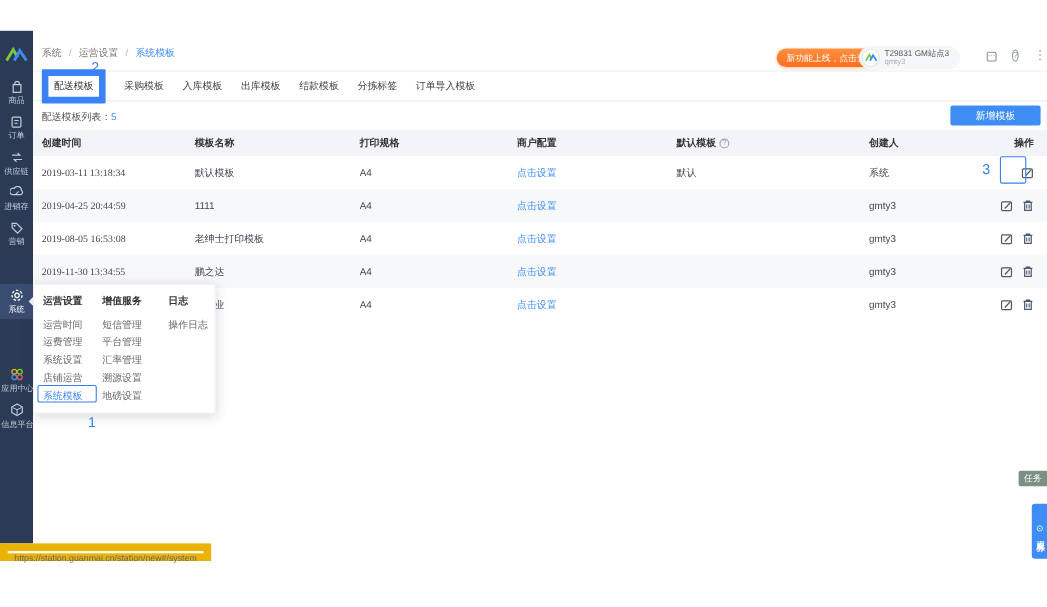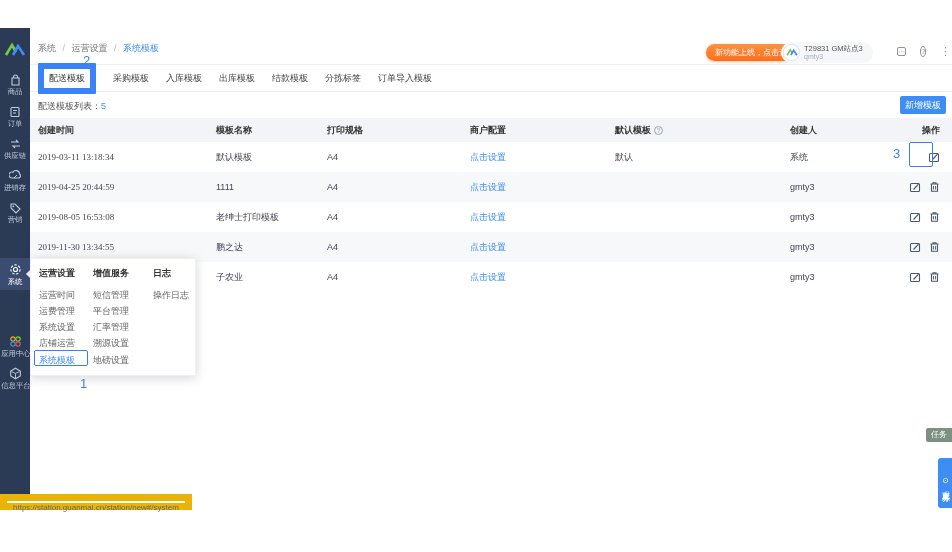--- a/index.html
+++ b/index.html
@@ -41,32 +41,32 @@
   
   .tabsrow { position:absolute; left:30px; top:37px; right:0; height:27px; border-bottom:1px solid #ececec;
              display:flex; align-items:center; padding-left:8px; }
   .tab { font-size:9px; color:#444; margin-right:17px; cursor:pointer; white-space:nowrap; }
   .tab.active { color:#333; border:6px solid #3b82f6; padding:3px 5px; border-radius:1px; }
 
   
   .listrow { position:absolute; left:30px; top:64px; right:0; height:26px; }
   .list-label { position:absolute; left:8px; top:8px; font-size:9px; color:#555; }
   .list-label b { color:#3d8df5; font-weight:normal; }
-  .btn-new { position:absolute; right:6px; top:4px; height:18px; line-height:18px; padding:0 5px;
+  .btn-new { position:absolute; right:6px; top:4px; height:18px; line-height:18px; padding:0 23px;
              background:#3d8df5; color:#fff; font-size:9px; border-radius:2px; cursor:pointer; }
 
   
   .thead { position:absolute; left:30px; top:90px; right:0; height:24px; background:#f2f4f7; }
   .trows { position:absolute; left:30px; top:114px; right:0; }
   .tr { position:relative; height:30px; background:#fff; }
   .tr.alt { background:#f7f8fa; }
   .cell { position:absolute; top:0; height:100%; display:flex; align-items:center;
           font-size:9px; color:#445; white-space:nowrap; }
   .thead .cell { color:#333; font-weight:bold; font-size:9px; }
-  .c-time{left:8px;font-family:Liberation Serif, serif;} .c-name{left:147px;margin-left:39px;} .c-spec{left:297px;} .c-merch{left:440px;}
+  .c-time{left:8px;font-family:Liberation Serif, serif;} .c-name{left:147px;} .c-spec{left:297px;} .c-merch{left:440px;}
   .c-def{left:585px;} .c-creator{left:760px;text-align:right;} .c-ops{right:12px; justify-content:flex-end;}
   .link { color:#3d8df5; cursor:pointer; }
   .qmark { display:inline-block; width:9px; height:9px; border:1px solid #9aa4b0; border-radius:50%;
            font-size:7px; line-height:8px; text-align:center; color:#9aa4b0; margin-left:3px; font-weight:normal; }
   .op-ic { display:inline-block; margin-left:8px; cursor:pointer; line-height:0; }
 
   
   .menu { position:absolute; left:30px; top:230px; width:166px; height:118px; background:#fff; z-index:6;
           box-shadow:0 2px 10px rgba(60,70,90,.22); border:1px solid #f0f0f0; }
   .m-col { position:absolute; top:0; }

